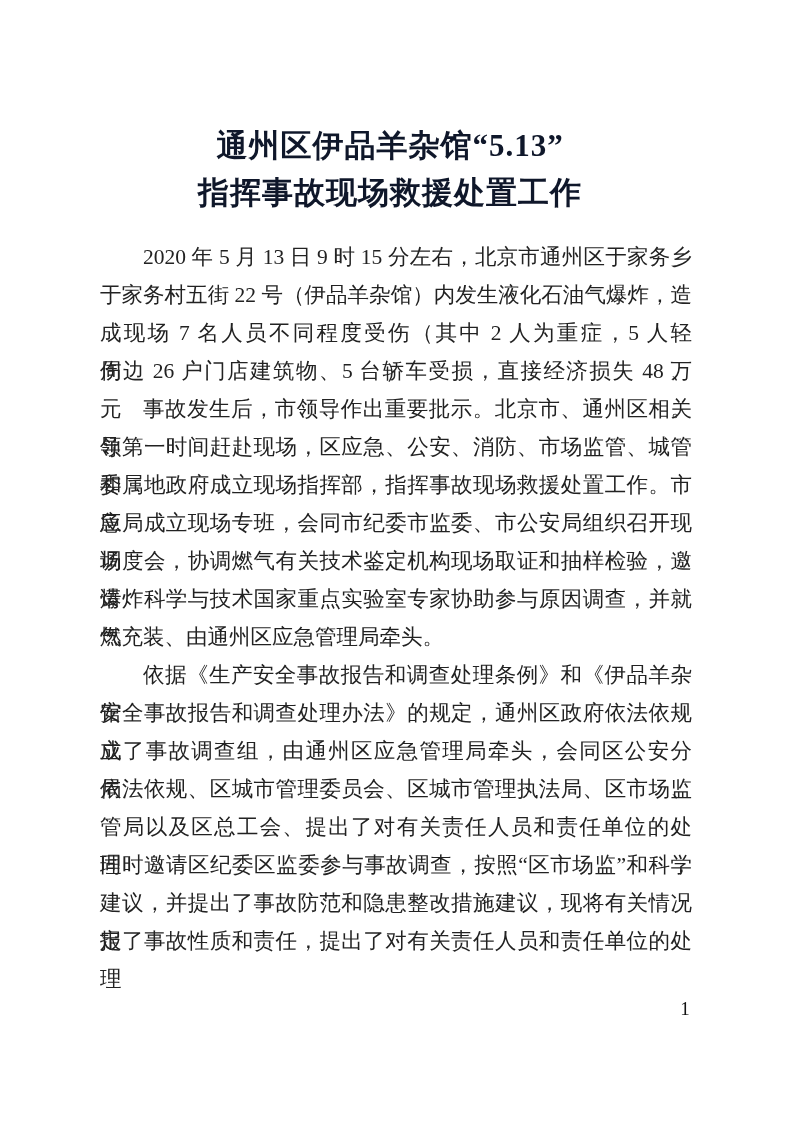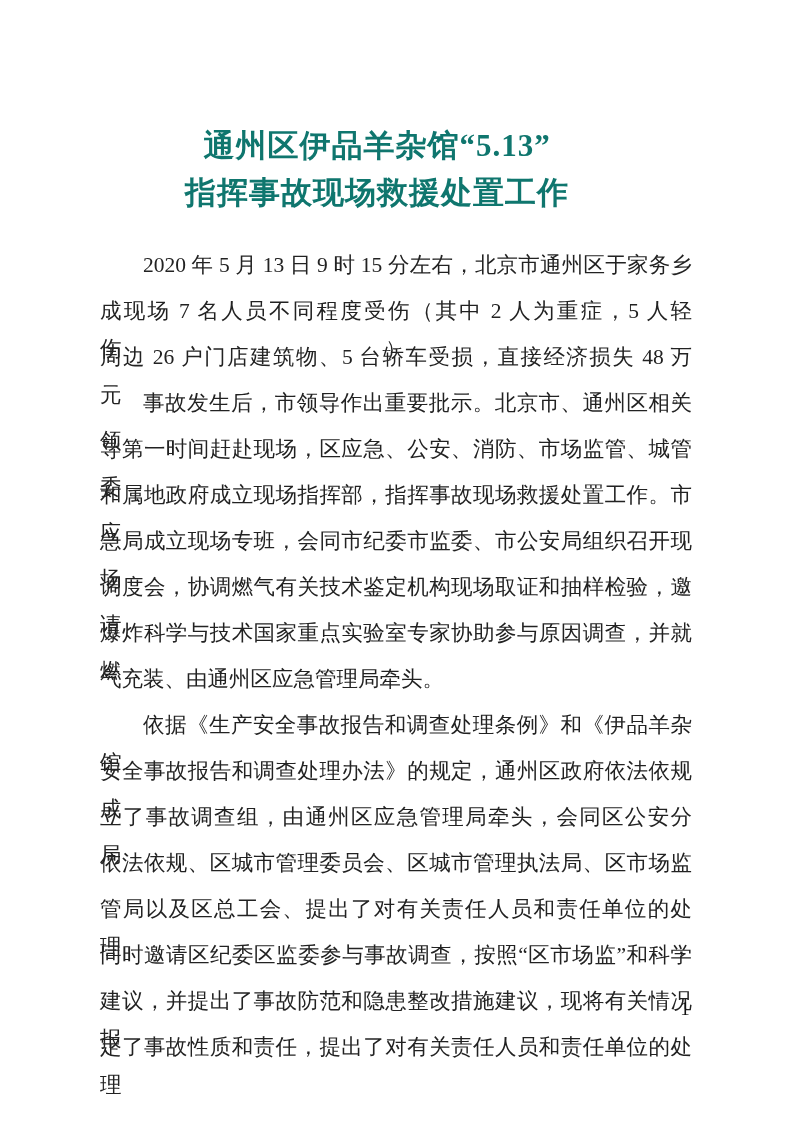--- a/index.html
+++ b/index.html
@@ -16,45 +16,45 @@
     font-family: "Liberation Serif", "DejaVu Serif", serif;
     color: #1c1c1c;
   }
   .doc-title {
     position: absolute;
     top: 122px;
     left: 0;
     width: 754px;
     text-align: center;
     font-weight: bold;
-    color: #0f766e;
+    color: #0f172a;
     font-size: 31px;
     line-height: 47px;
     letter-spacing: 1px;
+    padding-left: 13px;
   }
   .doc-title .title-line {
     display: block;
     white-space: nowrap;
   }
   .doc-body {
     position: absolute;
     top: 238px;
     left: 100px;
     width: 592px;
     font-size: 21.5px;
     color: #222222;
   }
   .line {
     line-height: 38px;
     height: 38px;
     text-align: justify;
     text-align-last: left;
     white-space: nowrap;
     overflow: visible;
-    margin-top: 8px;
   }
   .line.flush {
     white-space: normal;
     text-align-last: justify;
   }
   .line.indent {
     text-indent: 2em;
   }
   .page-number {
     position: absolute;
@@ -72,20 +72,21 @@
 
 <div class="page">
 
   <div class="doc-title">
     <span class="title-line">通州区伊品羊杂馆“5.13”</span>
     <span class="title-line">指挥事故现场救援处置工作</span>
   </div>
 
   <div class="doc-body">
       <div class="line indent flush">2020 年 5 月 13 日 9 时 15 分左右，北京市通州区于家务乡</div>
+      <div class="line flush">于家务村五街 22 号（伊品羊杂馆）内发生液化石油气爆炸，造</div>
       <div class="line flush">成现场 7 名人员不同程度受伤（其中 2 人为重症，5 人轻伤）、</div>
       <div class="line flush">周边 26 户门店建筑物、5 台轿车受损，直接经济损失 48 万元。</div>
       <div class="line indent flush">事故发生后，市领导作出重要批示。北京市、通州区相关领</div>
       <div class="line flush">导第一时间赶赴现场，区应急、公安、消防、市场监管、城管委</div>
       <div class="line flush">和属地政府成立现场指挥部，指挥事故现场救援处置工作。市应</div>
       <div class="line flush">急局成立现场专班，会同市纪委市监委、市公安局组织召开现场</div>
       <div class="line flush">调度会，协调燃气有关技术鉴定机构现场取证和抽样检验，邀请</div>
       <div class="line flush">爆炸科学与技术国家重点实验室专家协助参与原因调查，并就燃</div>
       <div class="line">气充装、由通州区应急管理局牵头。</div>
       <div class="line indent flush">依据《生产安全事故报告和调查处理条例》和《伊品羊杂馆</div>

